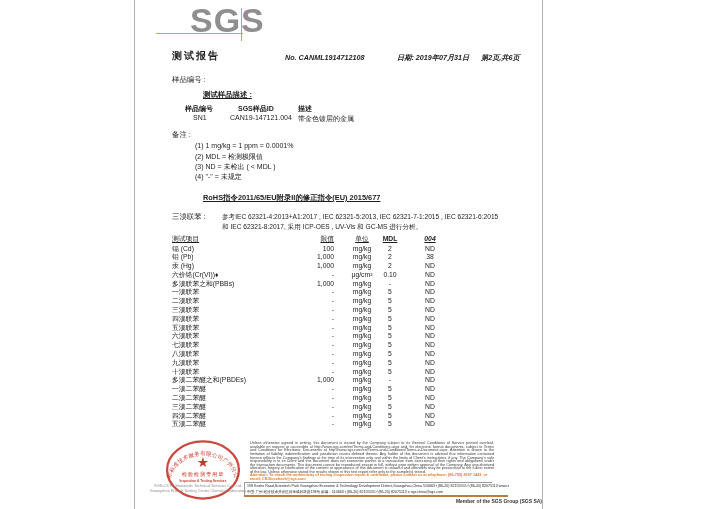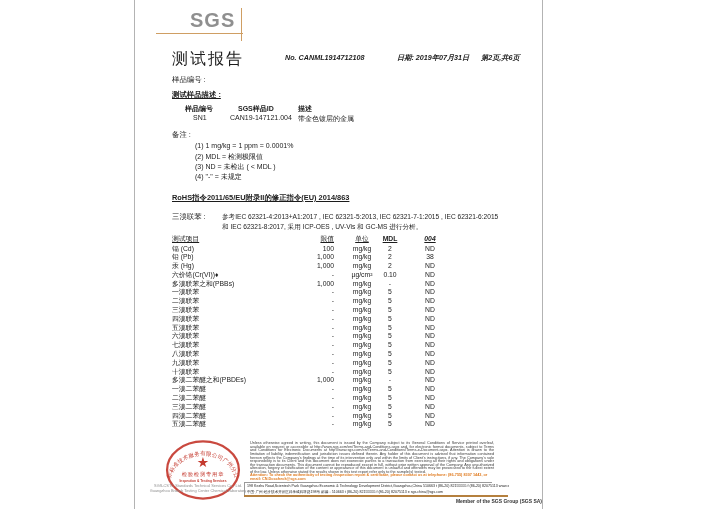--- a/index.html
+++ b/index.html
@@ -2,32 +2,32 @@
 <html><head>
 <meta charset="utf-8">
 <style>
   * { margin:0; padding:0; box-sizing:border-box; }
   html,body { background:#ffffff; }
   body { font-family:"Liberation Sans","DejaVu Sans",sans-serif; color:#1c1c1c; }
   #page { position:relative; width:720px; height:509px; background:#ffffff; overflow:hidden; }
   .vline { position:absolute; top:0; width:1px; height:509px; background:#b3b3b3; }
 
   
-  .sgs-logo { position:absolute; left:190px; top:7px; font-size:20px; font-weight:bold;
+  .sgs-logo { position:absolute; left:190px; top:7px; font-size:34px; font-weight:bold;
               color:#8f8f8f; letter-spacing:1px; line-height:27px; }
   .crop-h { position:absolute; left:156px; top:33px; width:87px; height:1px; background:#cf9e63; }
   .crop-v { position:absolute; left:241px; top:8px; width:1px; height:33px; background:#cf9e63; }
 
   
-  .report-title { position:absolute; left:172px; top:49px; font-size:16px; font-weight:normal; letter-spacing:2px; }
+  .report-title { position:absolute; left:172px; top:49px; font-size:10px; font-weight:bold; letter-spacing:2px; }
   .hdr { position:absolute; top:53px; font-size:7.2px; font-weight:700;font-style:italic; }
   .hdr.date, .hdr.pg { font-weight:600; }
 
   .sec { position:absolute; left:172px; font-size:7.4px; }
-  .u { text-decoration:underline; }
+  .u { text-decoration:underline;margin-left:31px; }
   .b { font-weight:bold; }
 
   
   .stab { position:absolute; font-size:7px; }
   .stab.h { font-weight:bold; }
 
   
   .note { position:absolute; left:195px; font-size:7px; }
 
   
@@ -91,21 +91,21 @@
   <div class="stab" style="left:193px; top:114px">SN1</div>
   <div class="stab" style="left:230px; top:114px">CAN19-147121.004</div>
   <div class="stab" style="left:298px; top:114px">带金色镀层的金属</div>
 
   <div class="sec" style="top:130px">备注 :</div>
   <div class="note" style="top:142px">(1) 1 mg/kg = 1 ppm = 0.0001%</div>
   <div class="note" style="top:152px">(2) MDL = 检测极限值</div>
   <div class="note" style="top:162px">(3) ND = 未检出 ( &lt; MDL )</div>
   <div class="note" style="top:172px">(4) "-" = 未规定</div>
 
-  <div class="sec u b" style="top:193px">RoHS指令2011/65/EU附录II的修正指令(EU) 2014/863</div>
+  <div class="sec u b" style="top:193px">RoHS指令2011/65/EU附录II的修正指令(EU) 2015/677</div>
   <div class="sec" style="top:212px">三溴联苯 :</div>
   <div class="method-text" style="top:212px">参考IEC 62321-4:2013+A1:2017 , IEC 62321-5:2013,  IEC 62321-7-1:2015 , IEC 62321-6:2015</div>
   <div class="method-text" style="top:222px">和 IEC 62321-8:2017,  采用 ICP-OES , UV-Vis  和 GC-MS 进行分析。</div>
 
   <div id="rtable">
     <div class="trow head">
       <span class="cell col-name">测试项目</span>
       <span class="cell col-limit">限值</span>
       <span class="cell col-unit">单位</span>
       <span class="cell col-mdl">MDL</span>

